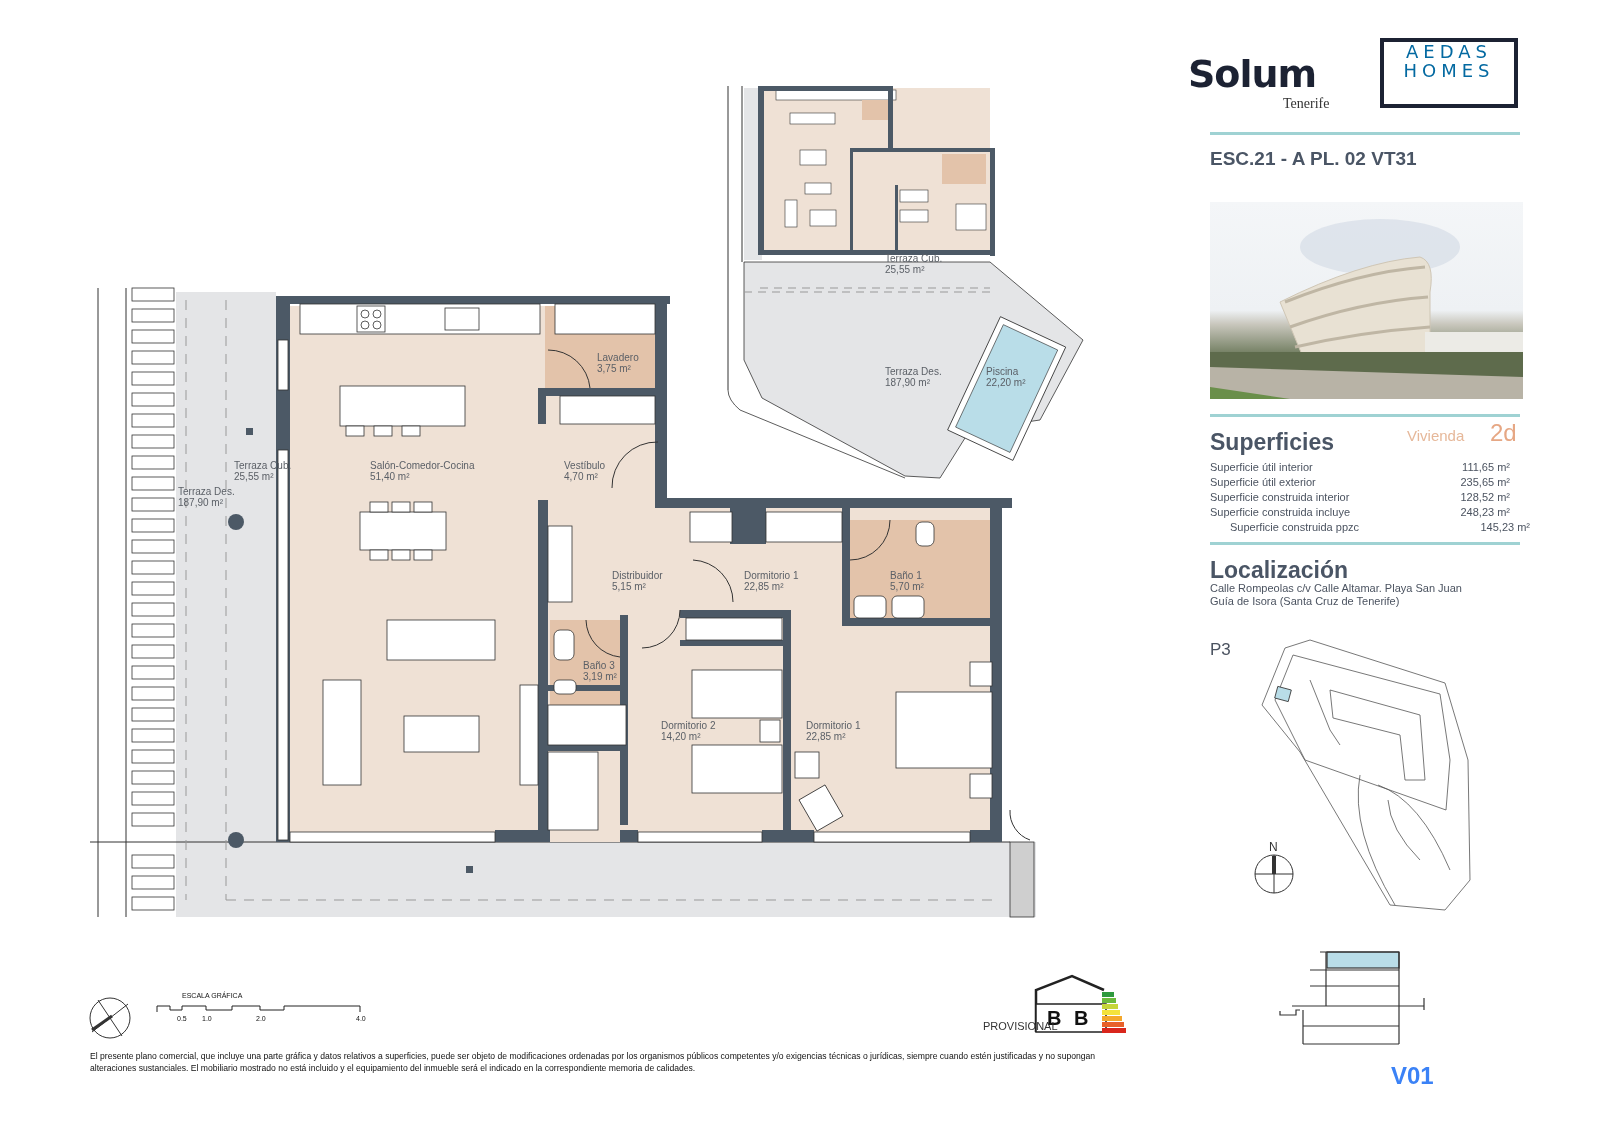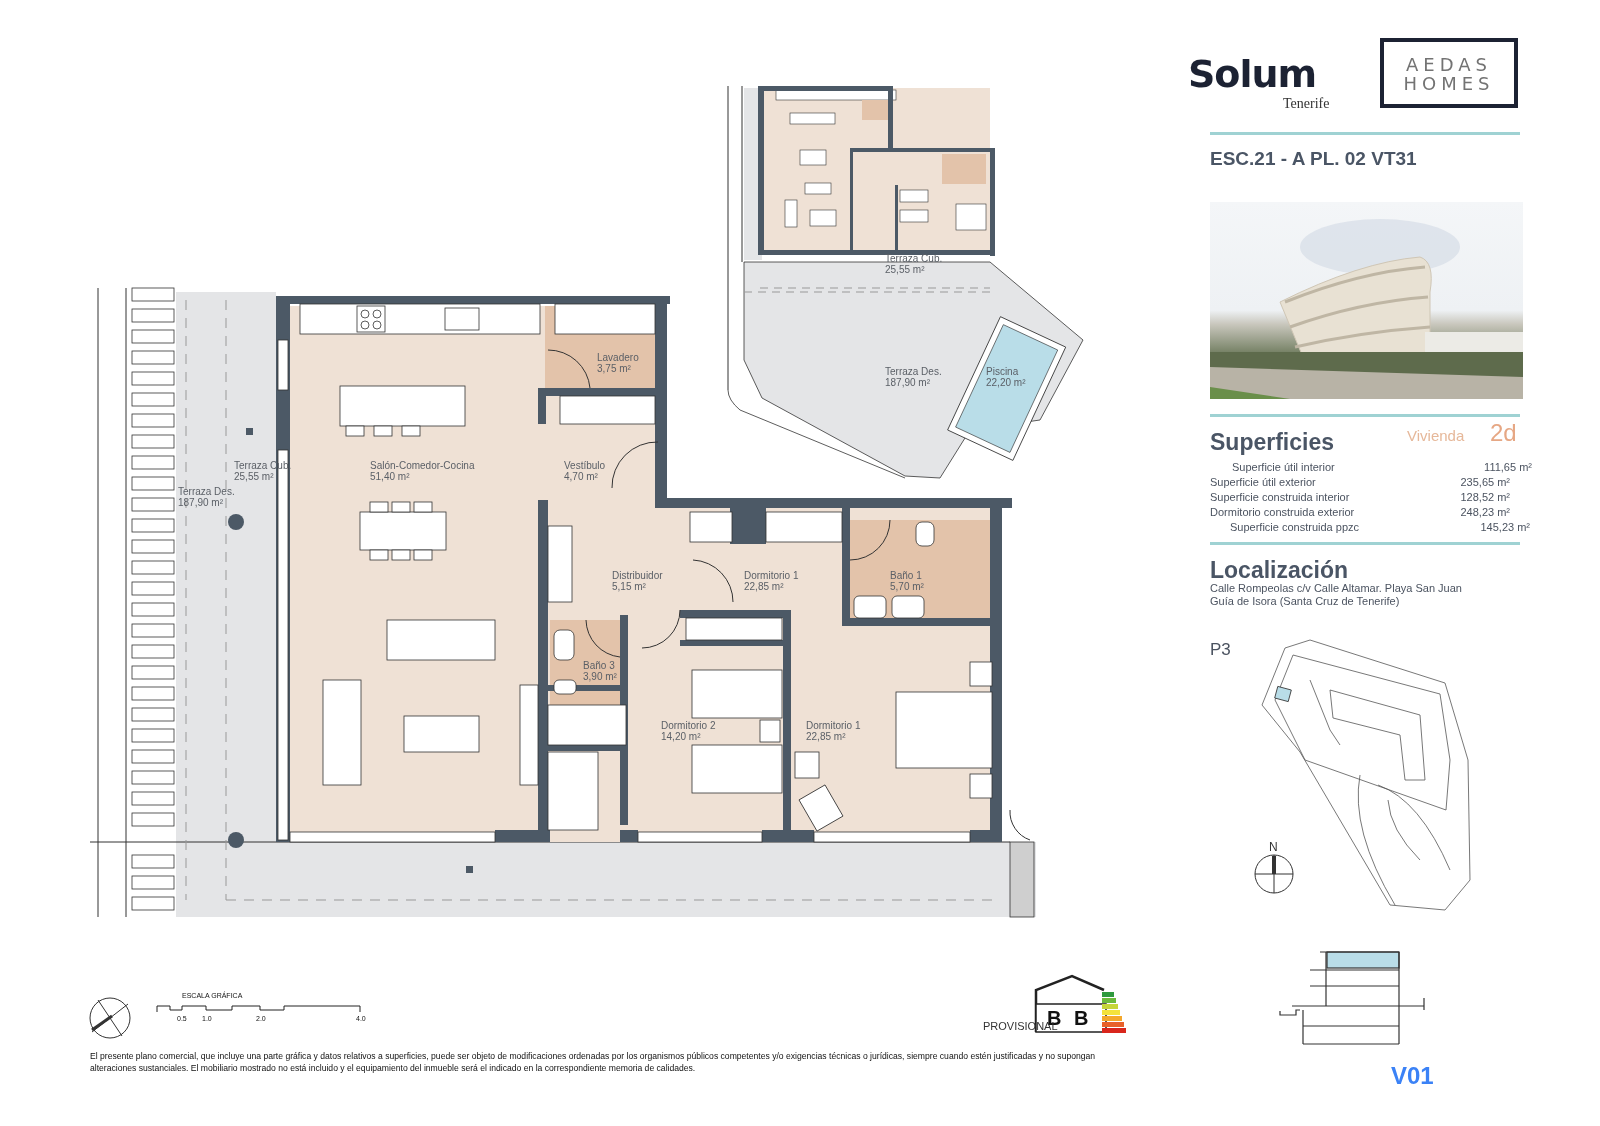--- a/index.html
+++ b/index.html
@@ -2,21 +2,21 @@
 <html><head>
 <meta charset="utf-8">
 <style>
   html,body{margin:0;padding:0;background:#fff;}
   body{width:1600px;height:1126px;position:relative;overflow:hidden;font-family:"Liberation Sans",sans-serif;color:#3d4a5a;}
   .abs{position:absolute;}
   svg{position:absolute;left:0;top:0;}
   .lbl{position:absolute;font-family:"Liberation Sans",sans-serif;font-size:10px;line-height:11px;color:#5a5f66;white-space:nowrap;}
   .brand{position:absolute;left:1188px;top:52px;font-family:"DejaVu Sans",sans-serif;font-weight:bold;font-size:38px;color:#1c2233;letter-spacing:-1px;}
   .brand-sub{position:absolute;left:1283px;top:96px;font-family:"Liberation Serif",serif;font-size:14px;color:#333;}
-  .aedas{position:absolute;left:1380px;top:38px;width:138px;height:70px;border:4px solid #1c2233;box-sizing:border-box;text-align:center;font-family:"DejaVu Sans",sans-serif;font-size:18px;letter-spacing:5px;line-height:19px;color:#737373;padding-top:13px;}
+  .aedas{position:absolute;left:1380px;top:38px;width:138px;height:70px;border:4px solid #1c2233;box-sizing:border-box;text-align:center;font-family:"DejaVu Sans",sans-serif;font-size:18px;letter-spacing:5px;line-height:19px;color:#0369a1;}
   .rule{position:absolute;left:1210px;width:310px;height:3px;background:#9fd2d3;}
   .unit-code{position:absolute;left:1210px;top:148px;font-weight:bold;font-size:19px;color:#4a5565;}
   .unit-num{position:absolute;left:1210px;top:178px;font-weight:bold;font-size:16px;color:#4a5565;margin-top:28px;}
   .photo{position:absolute;left:1210px;top:202px;width:313px;height:197px;overflow:hidden;background:linear-gradient(#f4f6f8 0%,#eef1f4 55%,#c9c7bd 62%,#6d7a5c 78%,#4e5a42 100%);}
   .sec-title{position:absolute;left:1210px;font-weight:bold;font-size:23px;color:#4a5565;margin-top:8px;}
   .viv{position:absolute;left:1407px;top:427px;font-size:15px;color:#e6b89a;}
   .viv2d{position:absolute;left:1490px;top:419px;font-size:24px;color:#e6a784;}
   .sup-row{position:absolute;left:1210px;width:300px;font-size:11px;color:#4b5360;height:15px;}
   .sup-row .v{position:absolute;right:0;top:0;}
   .addr{position:absolute;left:1210px;font-size:11px;color:#4b5360;}
@@ -249,21 +249,21 @@
 <div class="lbl" style="left:744px;top:570px;">
   <div>Dormitorio 1</div>
   <div>22,85 m²</div>
 </div>
 <div class="lbl" style="left:890px;top:570px;">
   <div>Baño 1</div>
   <div>5,70 m²</div>
 </div>
 <div class="lbl" style="left:583px;top:660px;">
   <div>Baño 3</div>
-  <div>3,90 m²</div>
+  <div>3,19 m²</div>
 </div>
 <div class="lbl" style="left:661px;top:720px;">
   <div>Dormitorio 2</div>
   <div>14,20 m²</div>
 </div>
 <div class="lbl" style="left:806px;top:720px;">
   <div>Dormitorio 1</div>
   <div>22,85 m²</div>
 </div>
 
@@ -302,34 +302,34 @@
     <path d="M0 165 L313 175 L313 197 L0 197 Z" fill="#b8b3a6"></path>
     <path d="M0 185 L80 197 L0 197 Z" fill="#6a8f4a"></path>
   </svg>
 </div>
 
 <div class="rule" style="top:414px;"></div>
 <div class="sec-title" style="top:421px;">Superficies</div>
 <div class="viv">Vivienda</div>
 <div class="viv2d">2d</div>
 
-<div class="sup-row" style="top:461px;margin-left:22px;">
+<div class="sup-row" style="top:461px;">
   <span>Superficie útil interior</span>
   <span class="v">111,65 m²</span>
 </div>
 <div class="sup-row" style="top:476px;">
   <span>Superficie útil exterior</span>
   <span class="v">235,65 m²</span>
 </div>
 <div class="sup-row" style="top:491px;">
   <span>Superficie construida interior</span>
   <span class="v">128,52 m²</span>
 </div>
 <div class="sup-row" style="top:506px;">
-  <span>Dormitorio construida exterior</span>
+  <span>Superficie construida incluye</span>
   <span class="v">248,23 m²</span>
 </div>
 <div class="sup-row" style="top:521px;margin-left:20px;">
   <span>Superficie construida ppzc</span>
   <span class="v">145,23 m²</span>
 </div>
 
 <div class="rule" style="top:542px;"></div>
 <div class="sec-title" style="top:549px;">Localización</div>
 <div class="addr" style="top:582px;">Calle Rompeolas c/v Calle Altamar. Playa San Juan</div>

